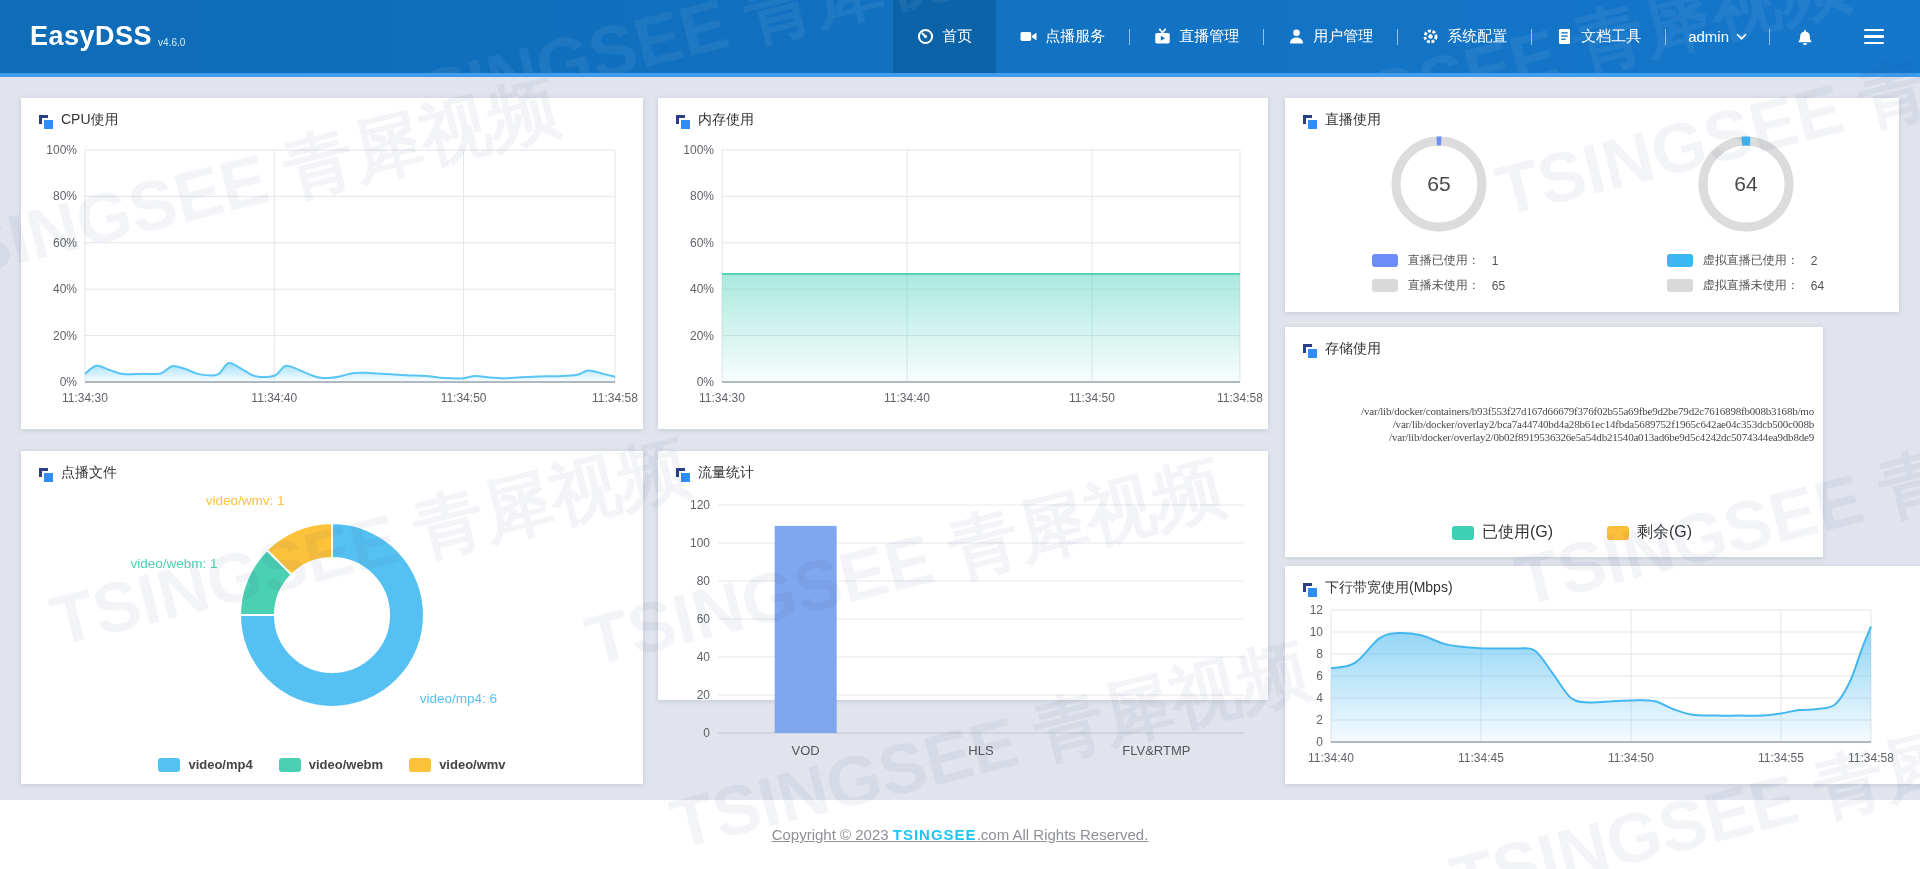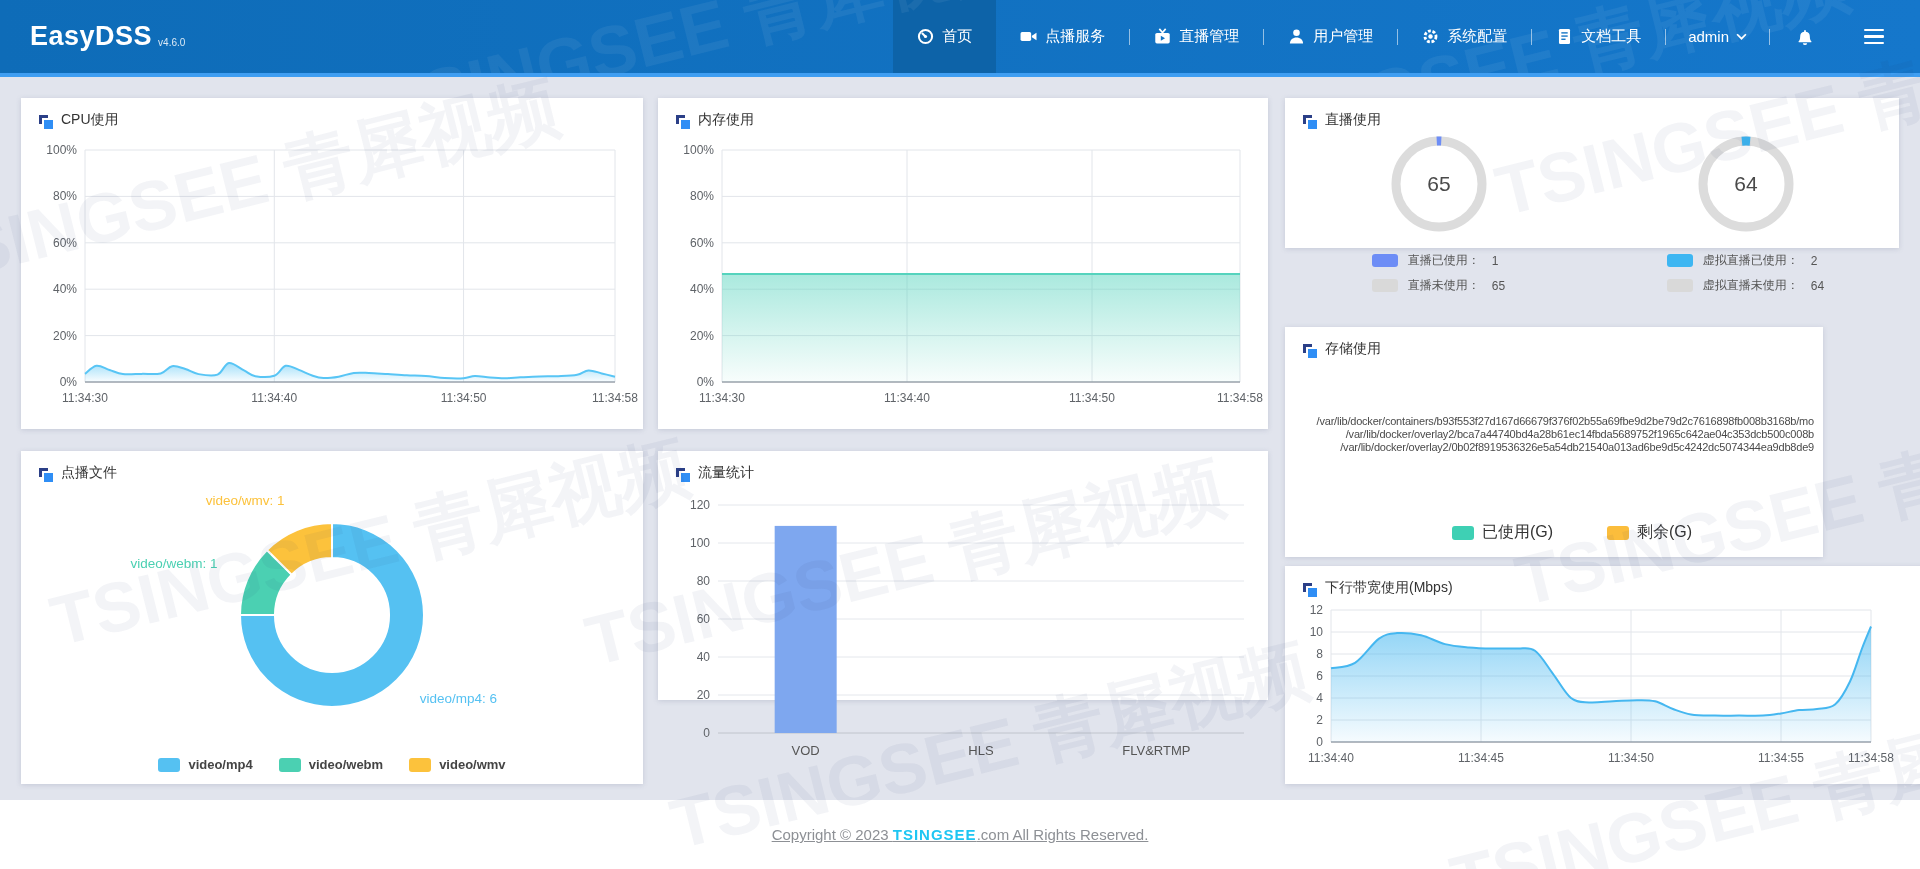--- a/index.html
+++ b/index.html
@@ -36,21 +36,21 @@
   .lg-sq{width:22px;height:14px;border-radius:3px;}
   
   .gauge-area{position:absolute;left:0;right:0;top:34px;display:flex;}
   .gauge-col{width:50%;display:flex;flex-direction:column;align-items:center;}
   .g-legend{margin-top:8px;}
   .g-row{display:flex;align-items:center;gap:10px;margin-top:8px;font-size:12px;color:#555;}
   .g-pill{width:26px;height:13px;border-radius:3px;flex:0 0 26px;}
   .g-val{margin-left:2px;}
   
   #storage-panel{overflow:hidden;}
-  .store-paths{position:absolute;left:4px;right:9px;top:88px;text-align:right;}
+  .store-paths{position:absolute;left:4px;right:9px;top:78px;text-align:right;font-family:Liberation Serif, serif;}
   .store-paths div{font-size:11px;letter-spacing:-.2px;color:#4a4a4a;line-height:13px;white-space:nowrap;}
   .store-vline{position:absolute;left:593px;top:52px;width:1px;height:132px;background:#ccc;}
   .store-stub{position:absolute;left:597px;width:11px;height:6px;background:#fbbd3c;}
   .store-tick{position:absolute;left:597px;top:160px;font-size:12px;color:#666;}
   .store-legend{position:absolute;left:0;right:0;bottom:14px;display:flex;justify-content:center;gap:18px;align-items:center;}
   .store-legend .legend-item{font-size:16px;color:#333;margin-left:36px;}
   
   .wm{position:absolute;transform:translate(-50%,-50%) rotate(-14deg);font-weight:bold;font-size:70px;
       color:rgba(45,62,110,.055);white-space:nowrap;pointer-events:none;z-index:9;}
   .wm.onblue{color:rgba(255,255,255,.06);z-index:1;}
@@ -217,21 +217,21 @@
         <text x="40" y="108.80000000000001" text-anchor="end" class="ax">60%</text>
         <line x1="48" y1="58.39999999999998" x2="566" y2="58.39999999999998" stroke="#e2e5ea" stroke-width="1"></line>
         <text x="40" y="62.39999999999998" text-anchor="end" class="ax">80%</text>
         <line x1="48" y1="12" x2="566" y2="12" stroke="#e2e5ea" stroke-width="1"></line>
         <text x="40" y="16" text-anchor="end" class="ax">100%</text>
         <path d="M48 136.12C69.58333333333333 136.12,134.33333333333334 136.12,177.5 136.12C220.66666666666666 136.12,263.8333333333333 136.12,307 136.12C350.1666666666667 136.12,393.3333333333333 136.12,436.5 136.12C479.6666666666667 136.12,544.4166666666666 136.12,566 136.12 L 566 244 L 48 244 Z" fill="url(#g_memory)"></path>
         <path d="M48 136.12C69.58333333333333 136.12,134.33333333333334 136.12,177.5 136.12C220.66666666666666 136.12,263.8333333333333 136.12,307 136.12C350.1666666666667 136.12,393.3333333333333 136.12,436.5 136.12C479.6666666666667 136.12,544.4166666666666 136.12,566 136.12" fill="none" stroke="#55d3bd" stroke-width="2"></path>
       </svg>
   </div>
 
-  <div class="panel" style="left:1285px;top:98px;width:614px;height:150px;">
+  <div class="panel" style="left:1285px;top:98px;width:614px;height:214px;">
     <div class="ptitle">
       <span class="ticon">
           <span class="t1"></span>
           <span class="t2"></span>
         </span>
       <span>直播使用</span>
     </div>
     <div class="gauge-area">
       <div class="gauge-col">
         <svg width="104" height="104">

